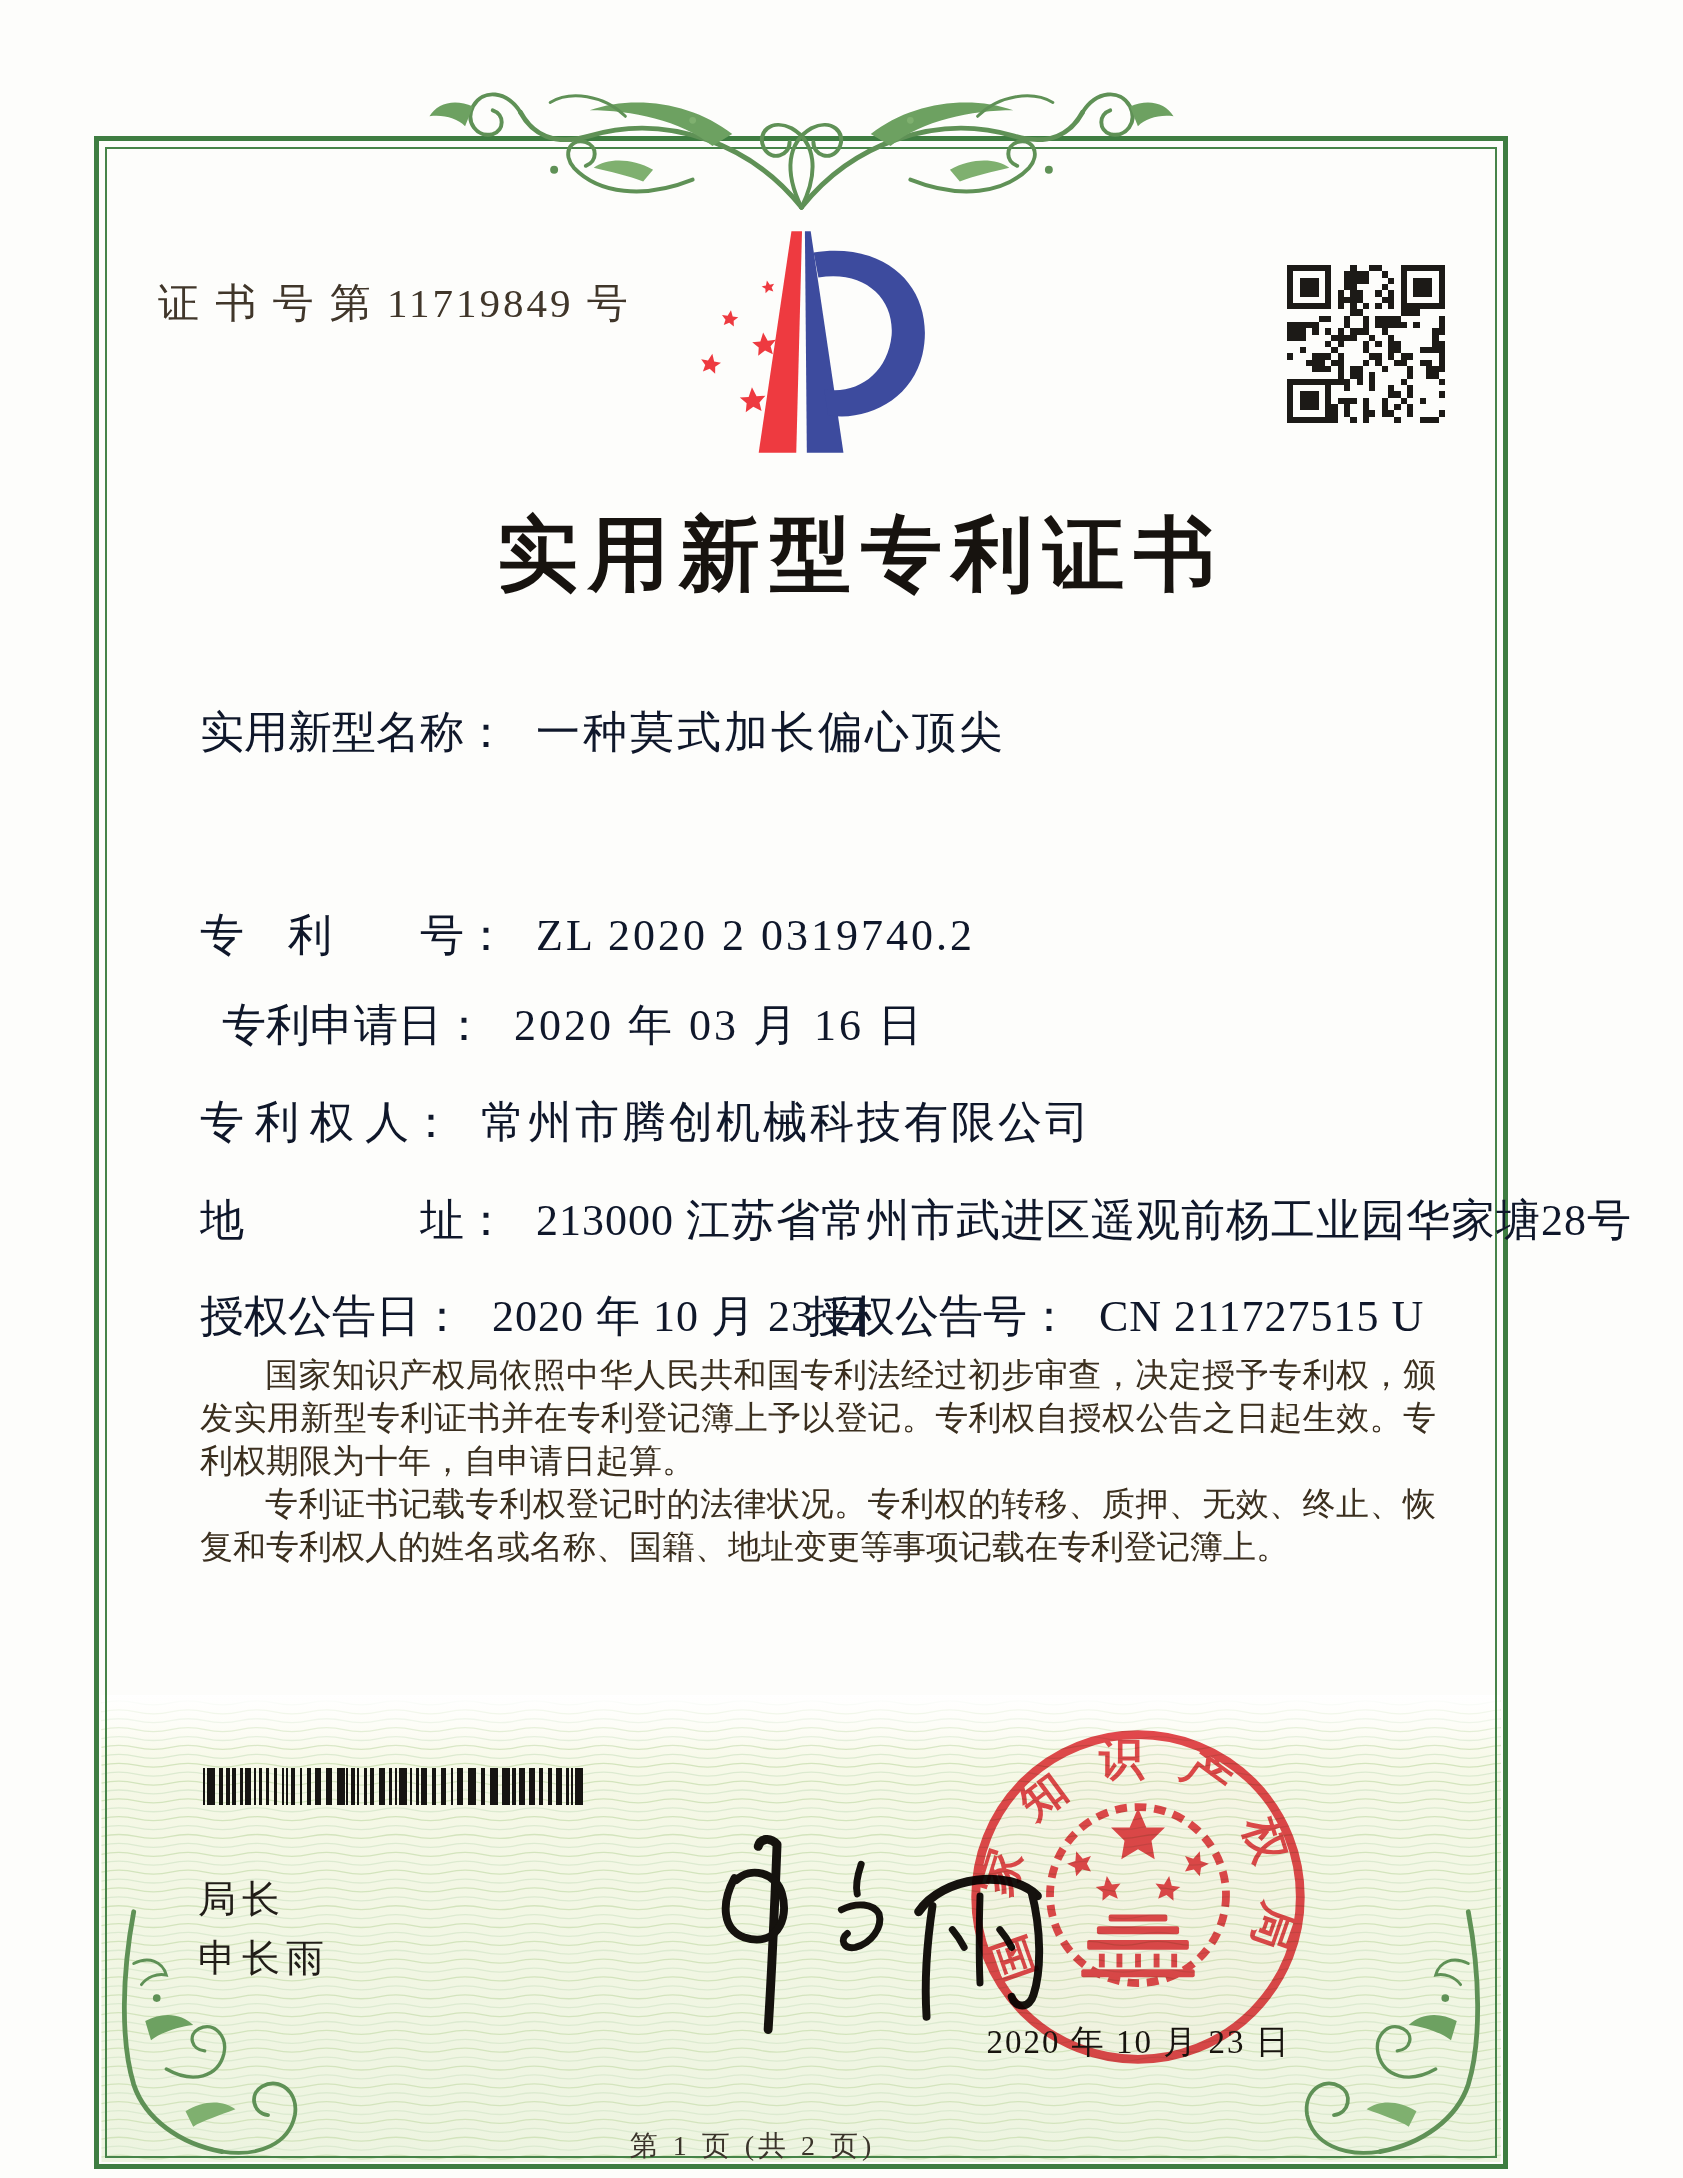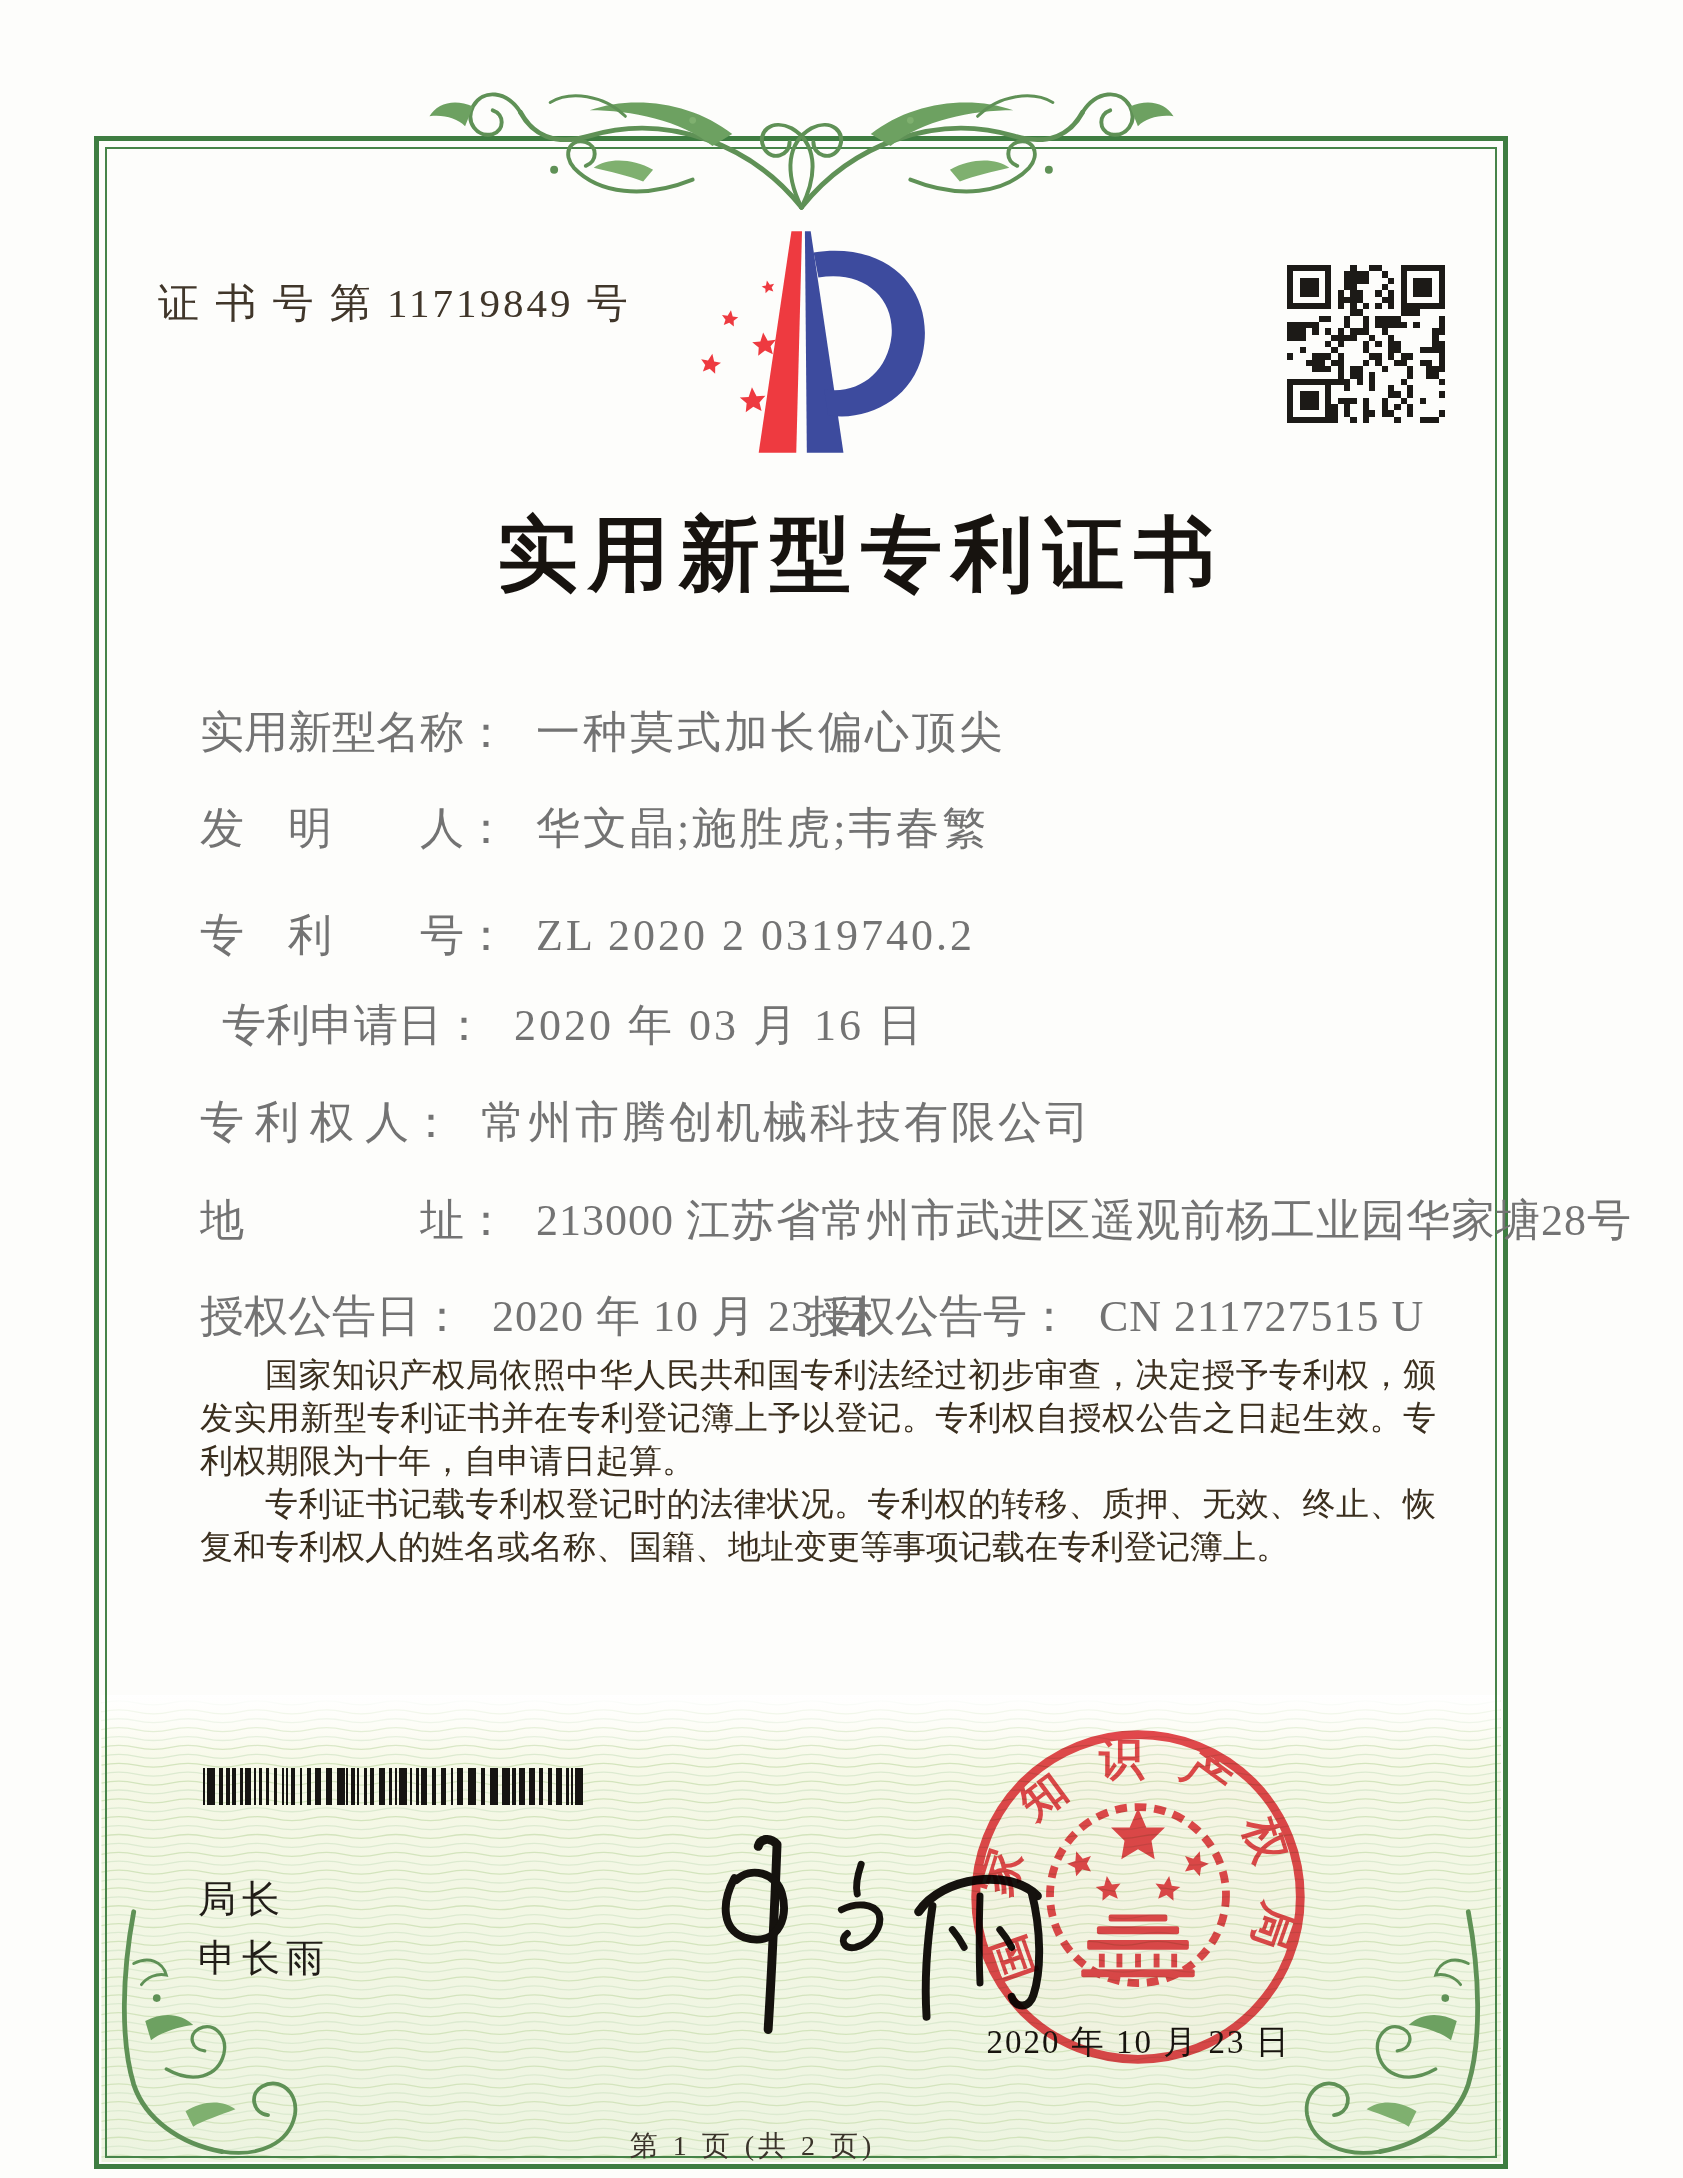--- a/index.html
+++ b/index.html
@@ -19,21 +19,21 @@
   .abs{position:absolute;}
   .cert-no{
     left:158px; top:276px; font-size:41px; letter-spacing:3px;
     color:#40362a; white-space:nowrap;
   }
   .title{
     left:94px; top:501px; width:1534px; text-align:center;
     font-size:81px; font-weight:700; letter-spacing:10px; color:#17130f;
     white-space:nowrap;
   }
-  .row{ left:200px; font-size:44px; white-space:nowrap; color:#737373; }
+  .row{ left:200px; font-size:44px; white-space:nowrap; color:#0f172a; }
   .row .val{ margin-left:28px; letter-spacing:3px; }
   .row .pair2{ position:absolute; left:607px; top:0; white-space:nowrap; }
   .row .pair2 .val{ margin-left:28px; letter-spacing:1px;}
   .legal{
     left:200px; top:1354px; width:1236px; font-size:33px; line-height:43px;
     text-align:justify; color:#3b2f1f;
   }
   .legal p{margin:0; text-indent:65px;}
   .director-label, .director-name{
     left:198px; font-size:38px; letter-spacing:6px; color:#211d18;
@@ -463,23 +463,20 @@
       <rect x="21" y="24" width="1" height="1" fill="#1c1a17"></rect>
       <rect x="22" y="24" width="1" height="1" fill="#1c1a17"></rect>
       <rect x="23" y="24" width="1" height="1" fill="#1c1a17"></rect>
     </svg>
 
   <div class="abs title">实用新型专利证书</div>
 
   <div class="abs row" style="top:703px;">
     <span>实用新型名称：</span><span class="val">一种莫式加长偏心顶尖</span>
   </div>
-  <div class="abs row" style="top:799px;">
-    <span>发　明　　人：</span><span class="val">华文晶;施胜虎;韦春繁</span>
-  </div>
   <div class="abs row" style="top:906px;">
     <span>专　利　　号：</span><span class="val">ZL 2020 2 0319740.2</span>
   </div>
   <div class="abs row" style="top:996px;margin-left:22px;">
     <span>专利申请日：</span><span class="val">2020 年 03 月 16 日</span>
   </div>
   <div class="abs row" style="top:1093px;">
     <span>专 利 权 人：</span><span class="val">常州市腾创机械科技有限公司</span>
   </div>
   <div class="abs row" style="top:1191px;">

